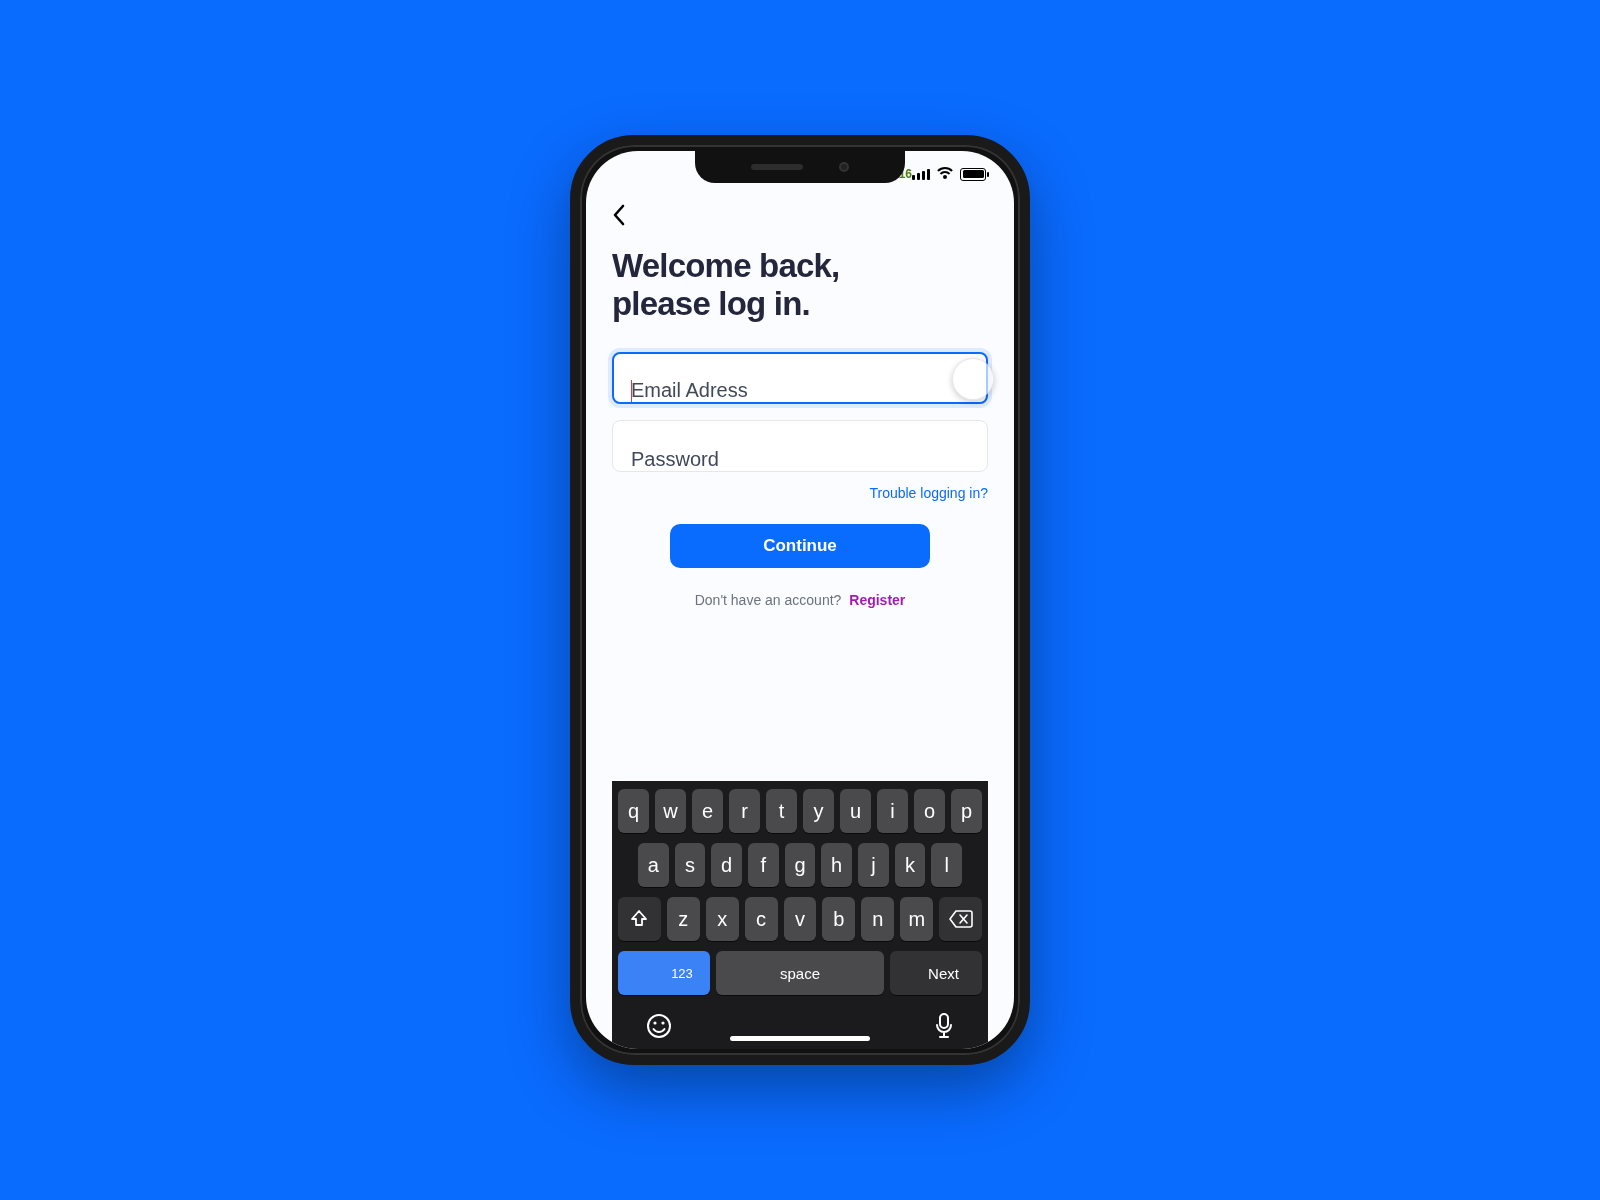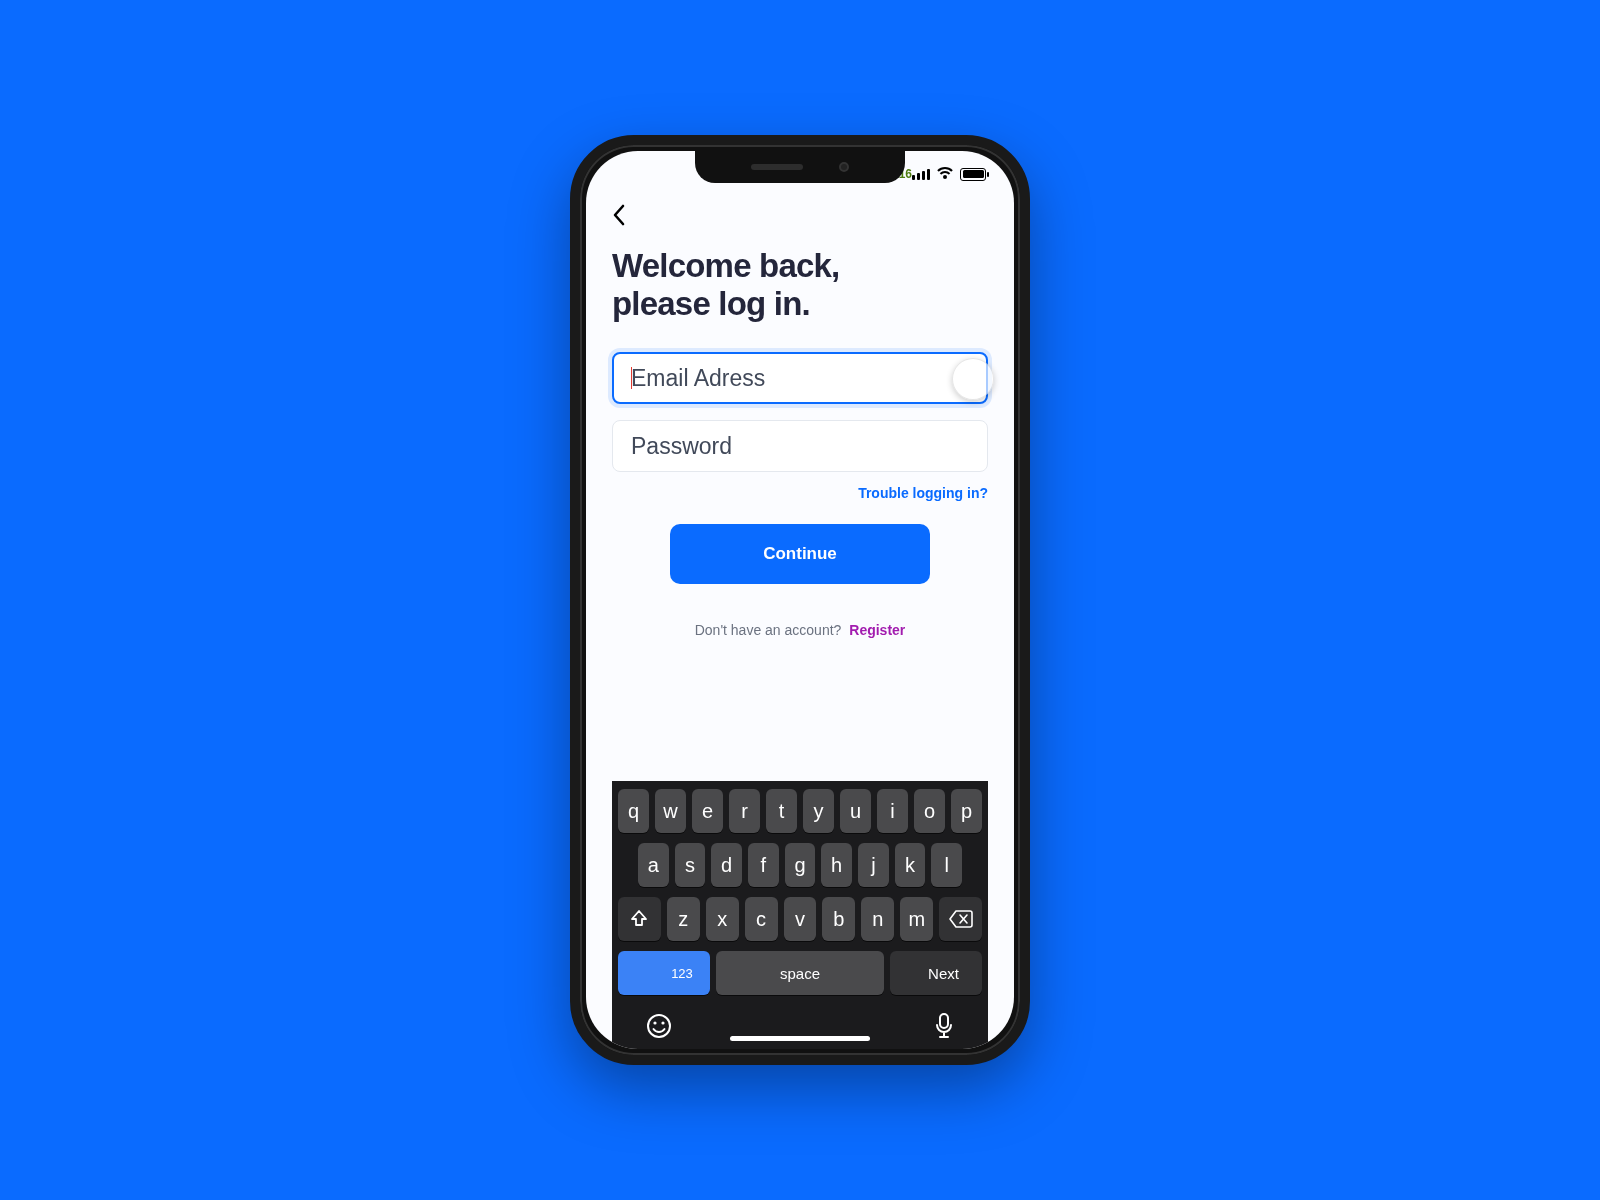--- a/index.html
+++ b/index.html
@@ -73,42 +73,42 @@
   .navrow { height:36px; display:flex; align-items:center; }
   .back svg { display:block; }
   h1.title {
     margin-top:14px;
     font-size:33px; line-height:1.14; font-weight:800; letter-spacing:-0.8px;
     color:#24263b; white-space:pre-line;
   }
   .form { margin-top:30px; display:flex; flex-direction:column; gap:16px; position:relative; }
   .field {
     height:52px; border:1px solid #e4e8ee; border-radius:8px; background:#fff;
-    display:flex; align-items:center; padding:0 18px;
-    font-size:23px; color:#222;
+    display:flex; align-items:flex-end; padding:0 18px;
+    font-size:20px; color:#222;
   }
   .field.focused { border:2px solid #0a6bff; box-shadow:0 0 0 4px rgba(10,107,255,.12); padding:0 17px; }
   .field input {
     flex:1; border:none; outline:none; font:inherit; background:transparent;
   }
   .field input::placeholder { color:#414959; }
   .caret { width:1px; height:22px; background:#e23b31; margin-right:-1px; animation:bl 1s steps(1) infinite; }
   @keyframes bl { 50% { opacity:0 } }
   .cursor-ring {
     position:absolute; width:42px; height:42px; border-radius:50%;
     background:rgba(255,255,255,.65); border:1px solid rgba(0,0,0,.1);
     box-shadow:0 2px 6px rgba(0,0,0,.2);
     pointer-events:none;
   }
 
   .trouble { text-align:right; margin-top:12px; }
-  .trouble a { color:#0a6bff; font-size:14px; font-weight:700; text-decoration:none; }
+  .trouble a { color:#0a6bff; font-size:14px; font-weight:400; text-decoration:none; }
 
   .cta {
-    margin:22px auto 14px; width:260px; height:60px;
+    margin:22px auto 0; width:260px; height:44px;
     background:#0a6bff; color:#fff; border:none; border-radius:10px;
     font-size:17px; font-weight:700;
   }
 
   .reg { text-align:center; margin-top:24px; font-size:14px; color:#6b7280; }
   .reg a { color:#a21caf; font-weight:600; text-decoration:none; margin-left:4px; }
 
   
   .kbd {
     margin-top:auto; background:#1b1b1d; padding:8px 6px 10px;

